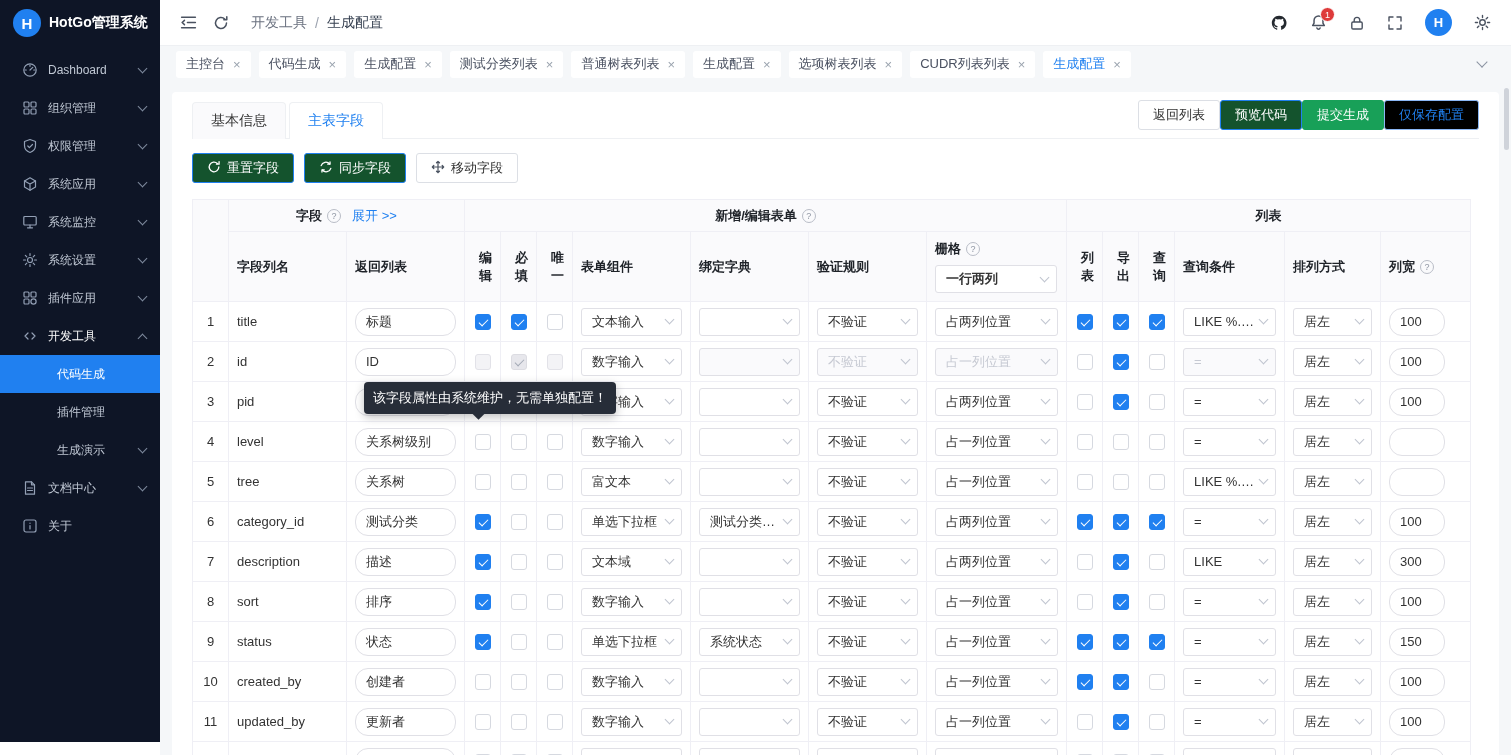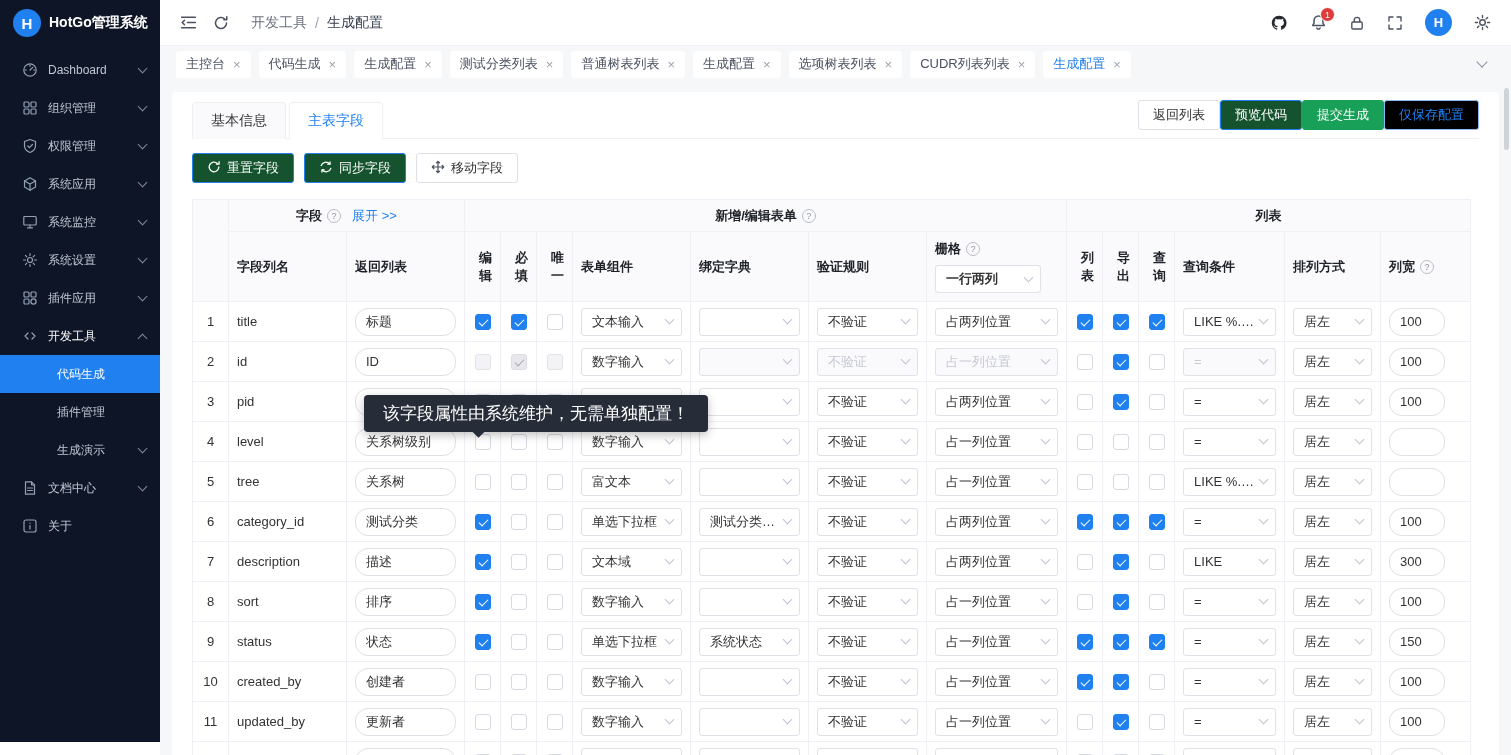--- a/index.html
+++ b/index.html
@@ -59,37 +59,37 @@
   table{border-collapse:collapse;table-layout:fixed;width:1278px}
   th,td{border:1px solid #efeff5}
   thead th{background:#fafafc;font-weight:bold;color:#1f2329;font-size:13px;padding:6px 8px;text-align:left}
   tr.ghead th{text-align:center;height:32px;padding:0 8px}
   .ghead-inner{display:flex;align-items:center;justify-content:center;gap:5px}
   tr.shead th{height:70px;vertical-align:middle}
   th.c-center{text-align:right}
   .help{display:inline-flex;align-items:center;justify-content:center;width:14px;height:14px;border-radius:50%;border:1px solid #b9bdc7;color:#8f96a3;font-size:9px;font-weight:normal;flex-shrink:0}
   .expand-link{color:#2080f0;font-weight:normal;cursor:pointer;margin-left:6px;white-space:nowrap}
   .th-label{display:flex;align-items:center;gap:5px}
-  .th-grid-sel{margin-top:7px;width:106px}
+  .th-grid-sel{margin-top:7px;width:122px}
   tbody td{height:40px;padding:0 8px;background:#fff;color:#333}
   td.c-num{text-align:center}
   td.c-cb{text-align:center}
   .inp{height:28px;border:1px solid #e0e0e6;border-radius:13px;display:flex;align-items:center;padding:0 10px;background:#fff;color:#333;overflow:hidden;white-space:nowrap}
   .inp-w{width:56px}
   .sel{height:28px;border:1px solid #e0e0e6;border-radius:3px;display:flex;align-items:center;justify-content:space-between;padding:0 8px 0 10px;background:#fff;color:#333;cursor:pointer;overflow:hidden;white-space:nowrap}
   .sel .sv{overflow:hidden;text-overflow:ellipsis}
   .chev{width:7px;height:7px;border-right:1.4px solid #bfc4cf;border-bottom:1.4px solid #bfc4cf;transform:rotate(45deg);margin-top:-4px;flex-shrink:0;margin-left:4px}
   .sel.dis{background:#fafafc;color:#c6c9d2}
   .cb{width:16px;height:16px;border:1px solid #d6d9e0;border-radius:3px;display:inline-block;position:relative;background:#fff;vertical-align:middle;cursor:pointer}
   .cb.on{background:#2080f0;border-color:#2080f0}
   .cb.on::after{content:"";position:absolute;left:3px;top:4px;width:8px;height:4px;border-left:1.8px solid #fff;border-bottom:1.8px solid #fff;transform:rotate(-45deg)}
   .cb.dis{background:#f3f3f6;border-color:#e2e2e8}
   .cb.on.dis{background:#e7e7ec;border-color:#dcdce2}
   .cb.on.dis::after{border-color:#a4aab6}
-  .tooltip{position:absolute;left:172px;top:196px;background:#272d38;color:#fff;font-size:17px;padding:7px 19px;border-radius:4px;white-space:nowrap;z-index:5;box-shadow:0 3px 10px rgba(0,0,0,.25)}
+  .tooltip{position:absolute;left:172px;top:183px;background:#272d38;color:#fff;font-size:13px;padding:7px 9px;border-radius:4px;white-space:nowrap;z-index:5;box-shadow:0 3px 10px rgba(0,0,0,.25)}
   .tooltip::after{content:"";position:absolute;left:110px;bottom:-4px;width:9px;height:9px;background:#272d38;transform:rotate(45deg)}
   .v-scrollbar{position:fixed;right:2px;top:88px;width:5px;height:62px;background:#cfd3da;border-radius:3px;z-index:50}
 </style>
 </head>
 <body>
 
 <div class="app">
 
   <aside class="sidebar">
     <div class="logo">

